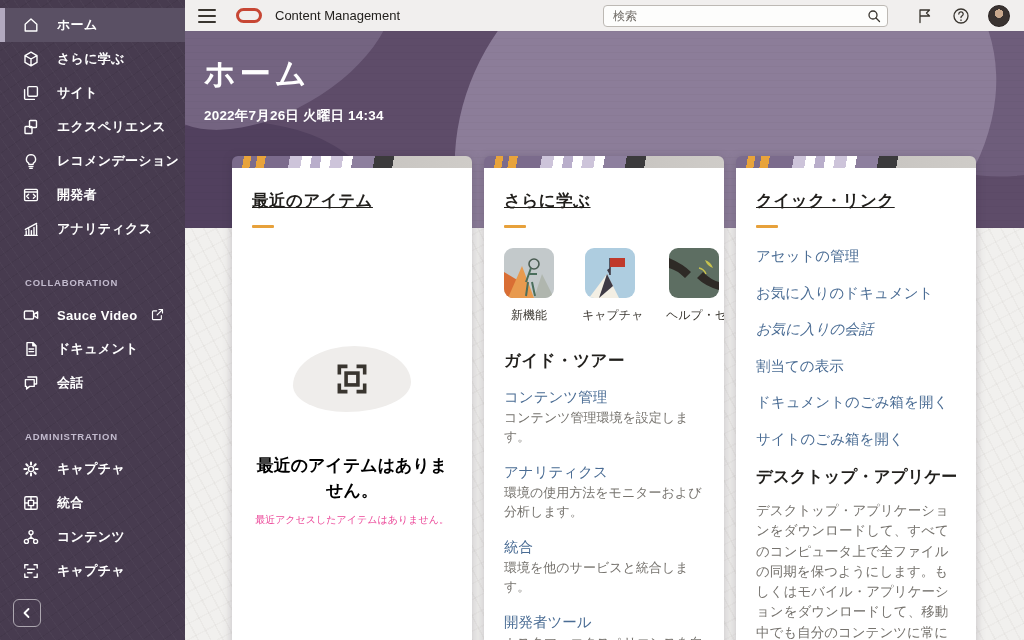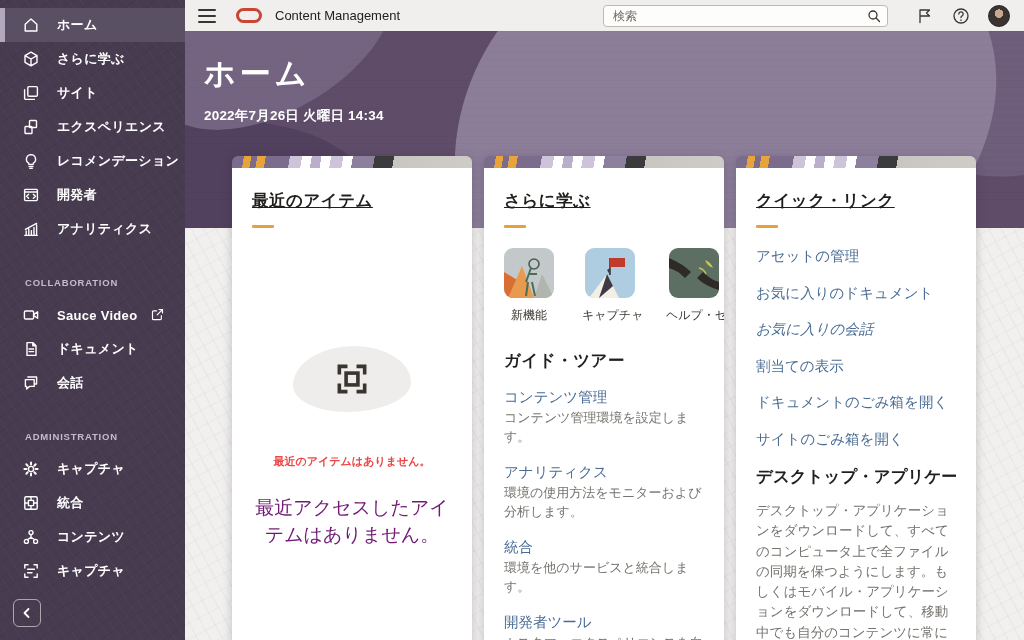--- a/index.html
+++ b/index.html
@@ -97,22 +97,22 @@
         #c9c6c2 67%, #cfccc8 100%);
   }
   .card-body { background:#fff; flex:1; padding:0 20px; overflow:hidden; position:relative; }
   .card-title { margin-top:22px; font-size:16.5px; font-weight:700; color:#211f1c; letter-spacing:0.5px;text-decoration:underline; }
   .accent-bar { width:22px; height:3px; margin-top:13px; border-radius:1px; }
 
   
   .empty-wrap { margin-top:118px; text-align:center; }
   .empty-blob { width:118px; height:66px; margin:0 auto; background:#efedeb; border-radius:52% 48% 55% 45%/60% 55% 45% 40%; display:flex; align-items:center; justify-content:center; }
   .empty-blob svg { width:38px; height:38px; stroke:#39352f; fill:none; stroke-width:1.7; stroke-linecap:square; }
-  .empty-title { margin-top:42px; font-size:11px; font-weight:700; color:#ef4444; line-height:1.45; }
-  .empty-desc { margin-top:24px; font-size:19px; color:#701a75; line-height:1.45; }
+  .empty-title { margin-top:42px; font-size:17px; font-weight:700; color:#000000; line-height:1.45; }
+  .empty-desc { margin-top:10px; font-size:10px; color:#ec4899; line-height:1.45; }
 
   
   .thumbs { display:flex; margin-top:20px; gap:28px; }
   .thumb { width:56px; text-align:center; cursor:pointer; }
   .thumb-img { width:50px; height:50px; margin:0 auto; border-radius:9px; overflow:hidden; }
   .thumb-img svg { display:block; width:50px; height:50px; }
   .thumb-label { margin-top:9px; font-size:12px; color:#39352f; white-space:nowrap; }
   .guide-title { margin-top:26px; font-size:16.5px; font-weight:700; color:#211f1c; letter-spacing:0.5px; }
   .tour { margin-top:15px; }
   .tour-link { font-size:14.5px; cursor:pointer; line-height:1.4; }

